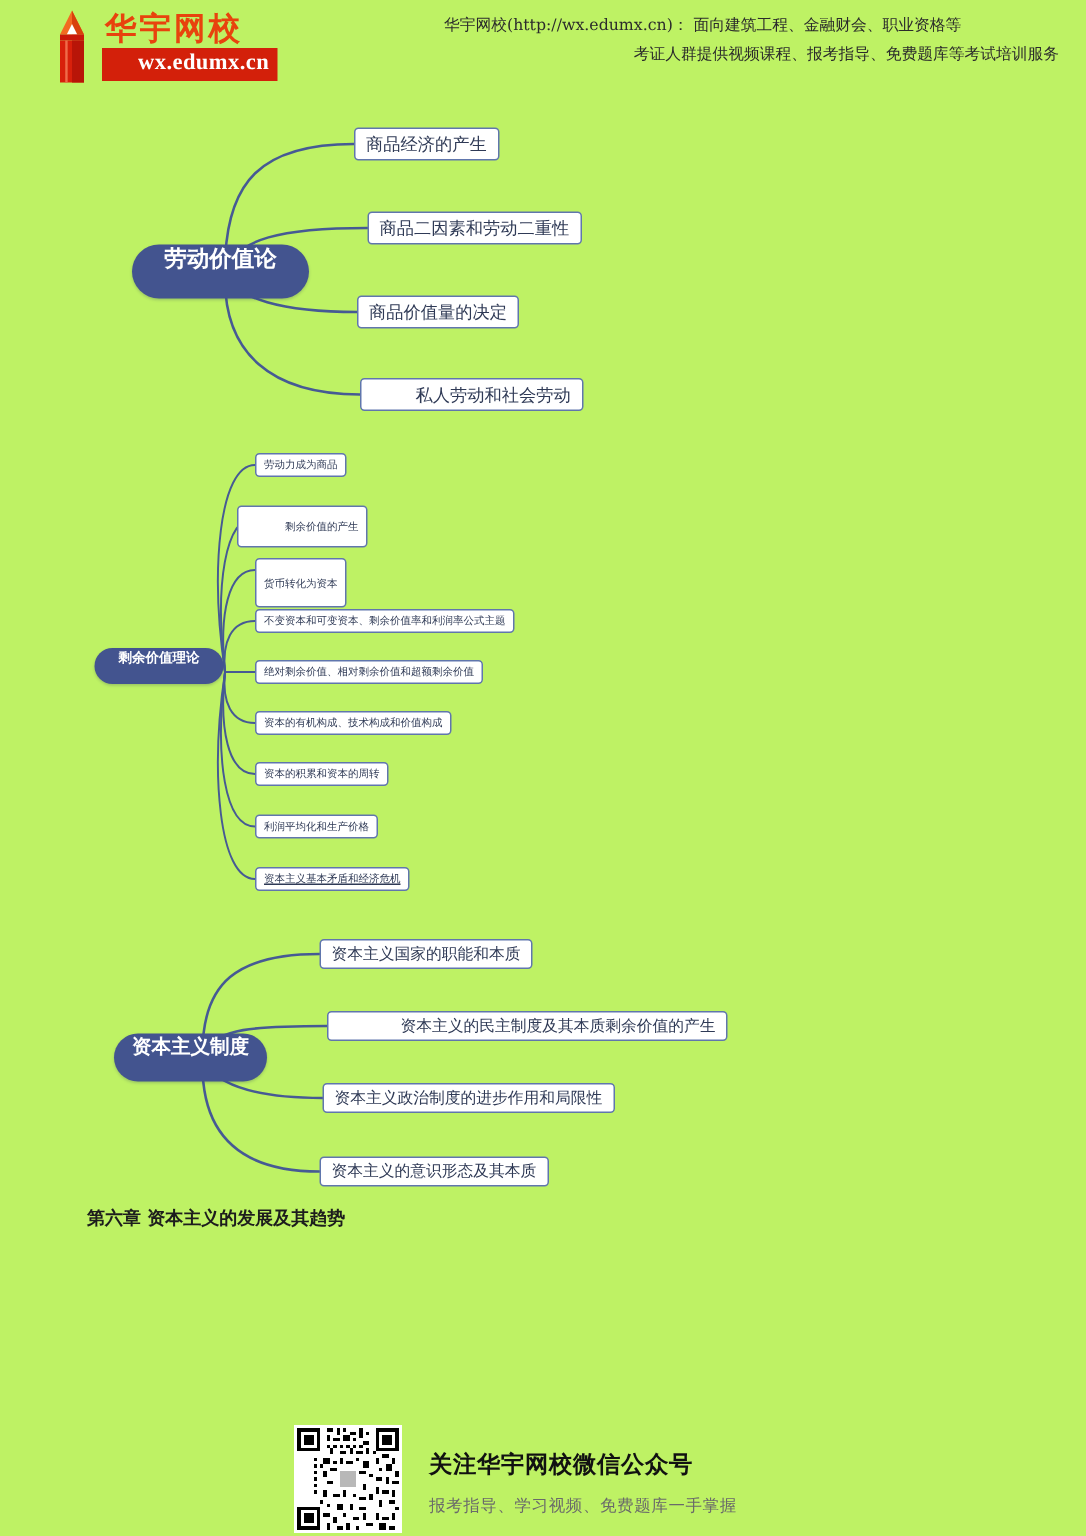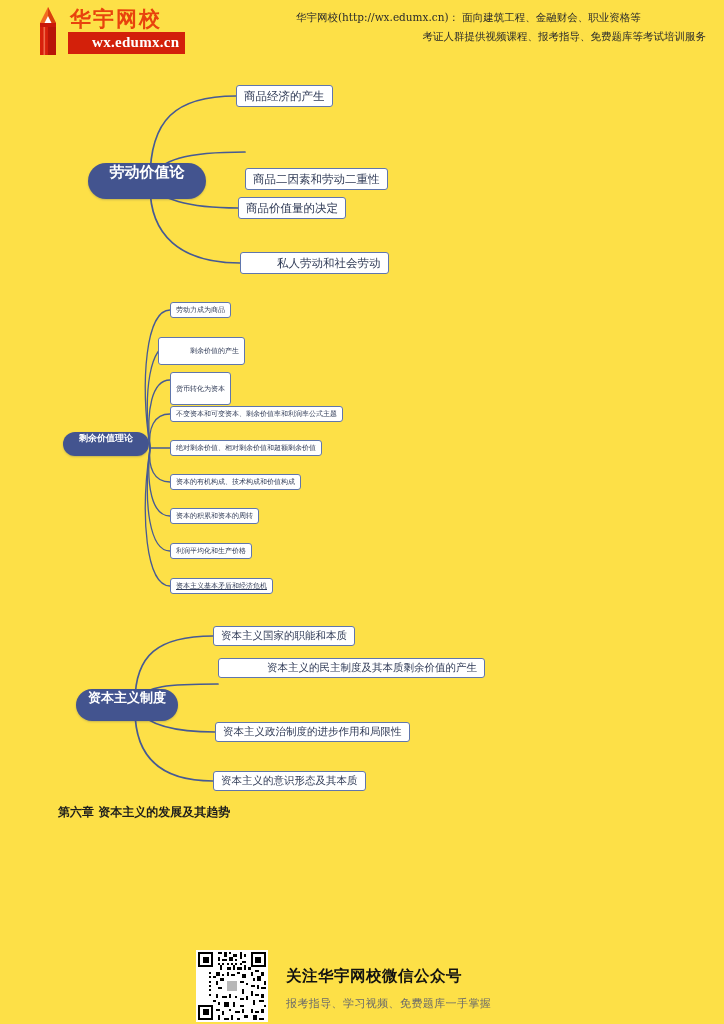--- a/index.html
+++ b/index.html
@@ -5,21 +5,21 @@
   * { box-sizing: border-box; }
   html, body {
     margin: 0; padding: 0;
     background: #ffffff;
     font-family: "Liberation Sans", "DejaVu Sans", sans-serif;
   }
   .page {
     position: relative;
     width: 724px;
     height: 1024px;
-    background: #fde047;
+    background: #bef264;
     overflow: hidden;
   }
 
   
   .header {
     position: absolute;
     left: 0; top: 0;
     width: 724px; height: 62px;
   }
   .logo {
@@ -189,21 +189,21 @@
       </g>
     </svg>
 
     <div class="root-node" style="left:88px; top:163px; width:118px; height:36px;">
       <span>劳动价值论</span>
     </div>
 
     <div class="leaf-box" style="left:236px; top:85px; height:22px;">
       <span>商品经济的产生</span>
     </div>
-    <div class="leaf-box" style="left:245px; top:141px; height:22px;margin-top:27px;">
+    <div class="leaf-box" style="left:245px; top:141px; height:22px;">
       <span>商品二因素和劳动二重性</span>
     </div>
     <div class="leaf-box" style="left:238px; top:197px; height:22px;">
       <span>商品价值量的决定</span>
     </div>
     <div class="leaf-box" style="left:240px; top:252px; height:22px;padding-left:36px;">
       <span>私人劳动和社会劳动</span>
     </div>
   </div>
 
@@ -265,21 +265,21 @@
       </g>
     </svg>
 
     <div class="root-node" style="left:76px; top:79px; width:102px; height:32px;">
       <span>资本主义制度</span>
     </div>
 
     <div class="leaf-box" style="left:213px; top:16px; height:20px;">
       <span>资本主义国家的职能和本质</span>
     </div>
-    <div class="leaf-box" style="left:218px; top:48px; height:20px;padding-left:48px;">
+    <div class="leaf-box" style="left:218px; top:64px; height:20px;padding-left:48px;">
       <span>资本主义的民主制度及其本质剩余价值的产生</span>
     </div>
     <div class="leaf-box" style="left:215px; top:112px; height:20px;">
       <span>资本主义政治制度的进步作用和局限性</span>
     </div>
     <div class="leaf-box" style="left:213px; top:161px; height:20px;">
       <span>资本主义的意识形态及其本质</span>
     </div>
   </div>
 

